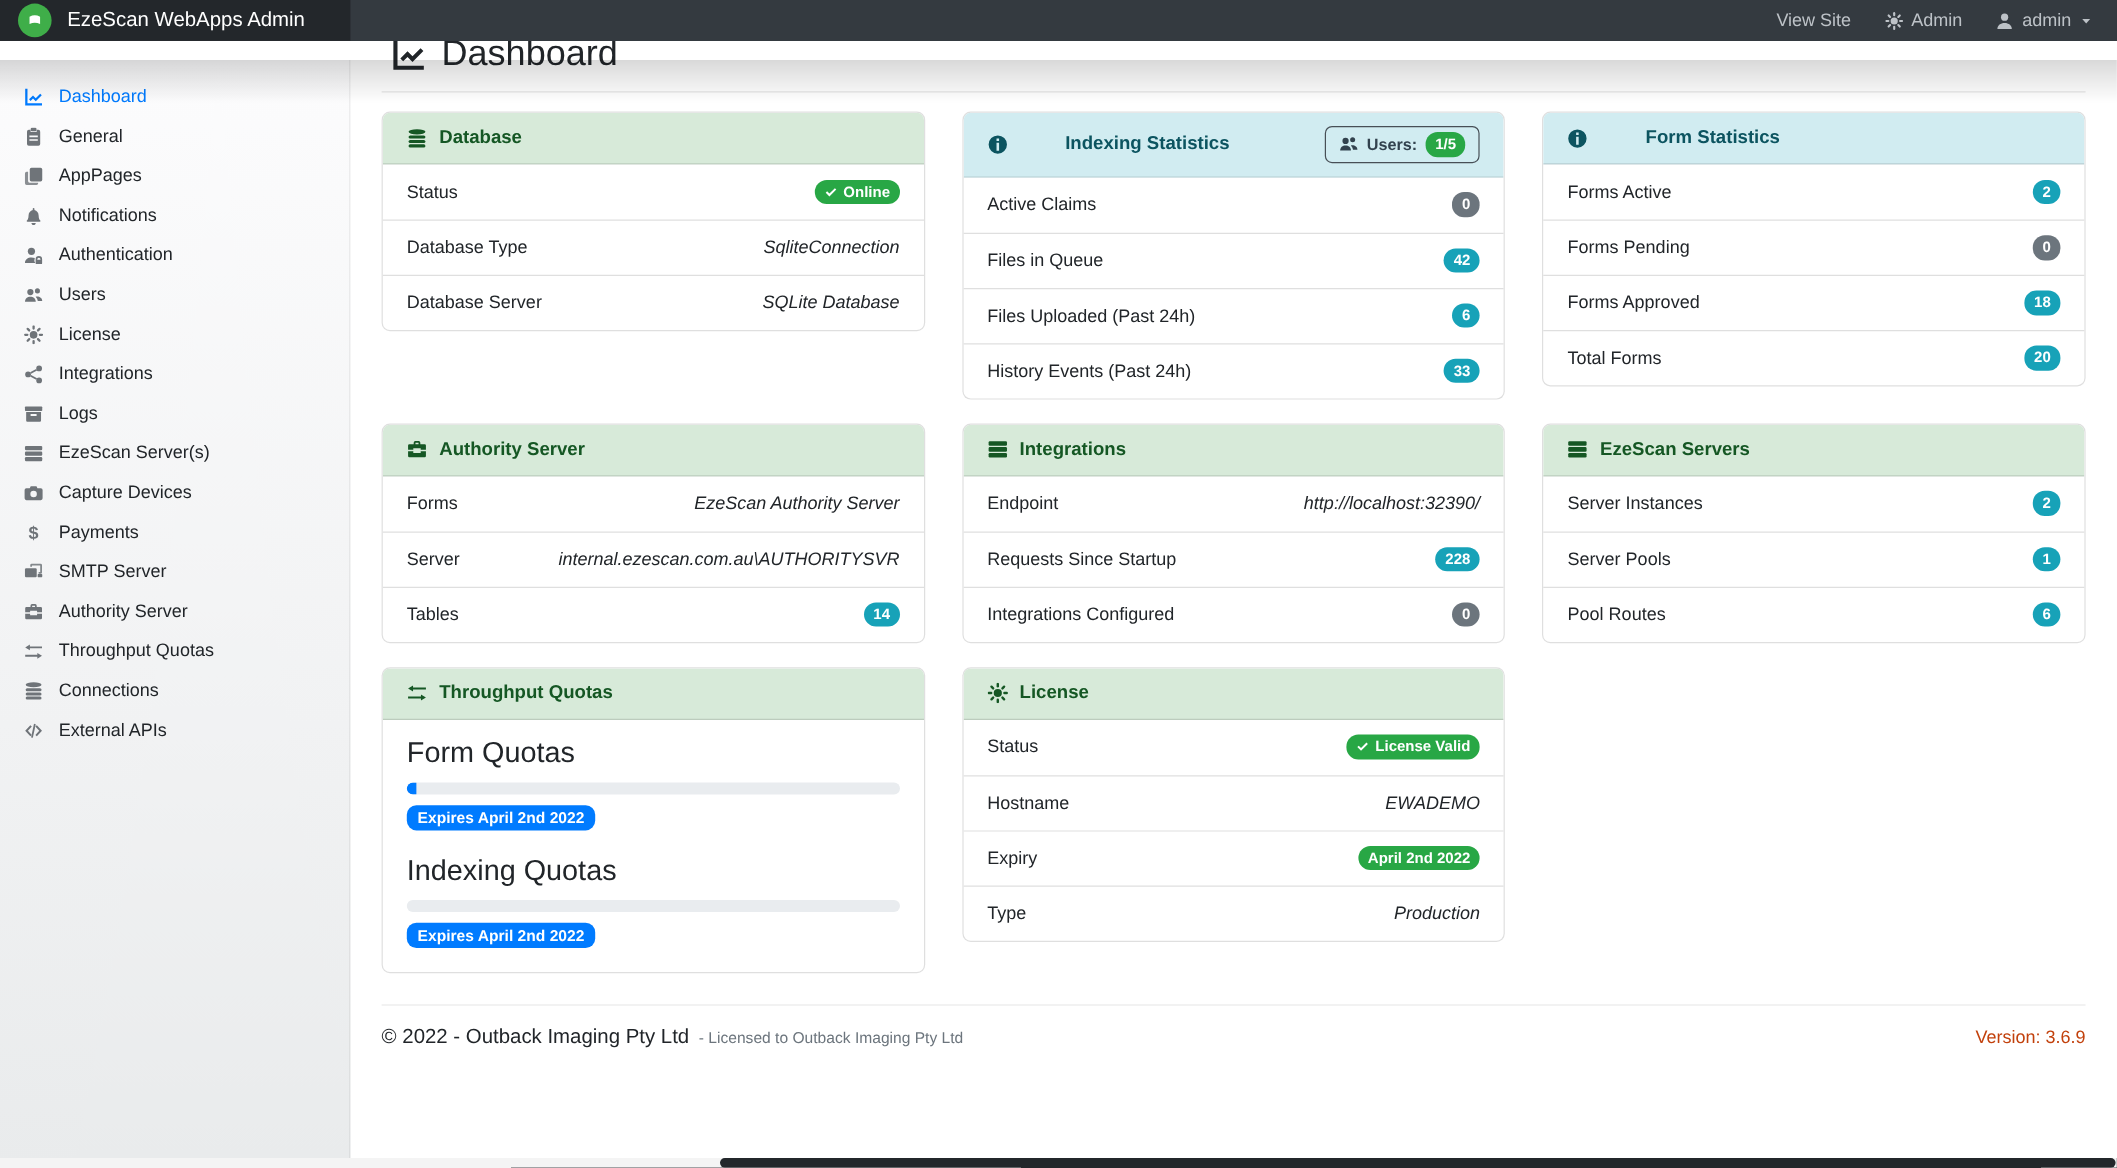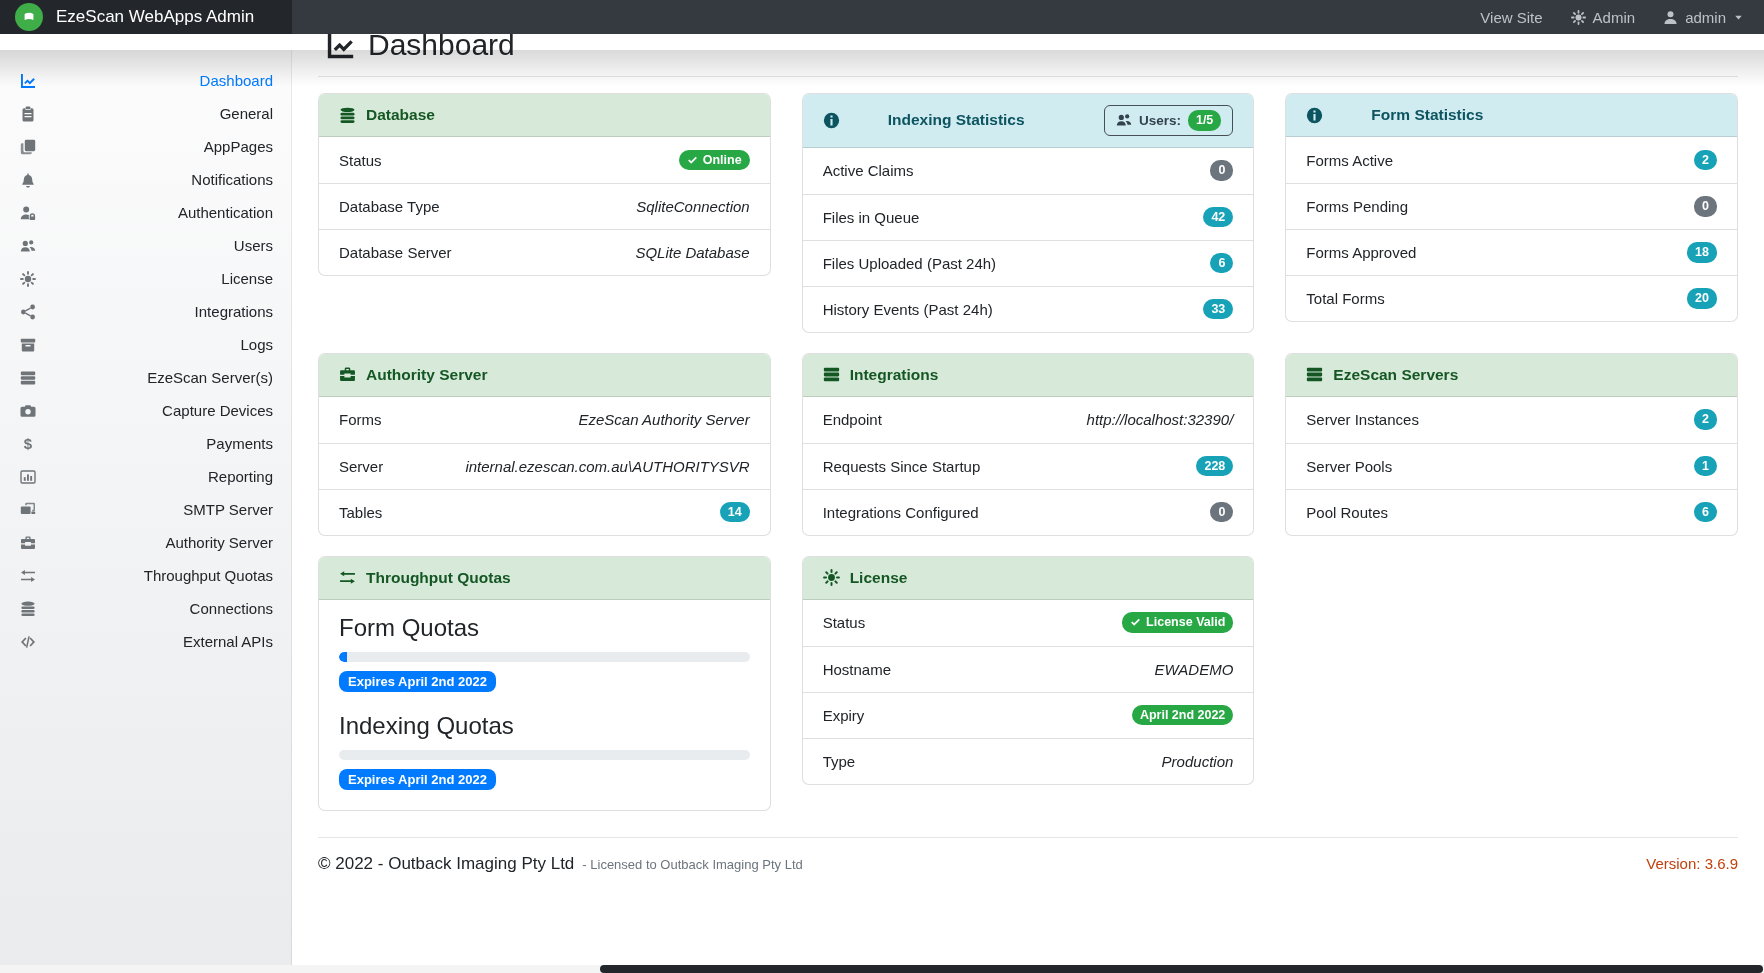--- a/index.html
+++ b/index.html
@@ -16,21 +16,21 @@
   .logo{ width:28px; height:28px; border-radius:50%; background:#3fae49; display:flex; align-items:center; justify-content:center; }
   .logo svg{ width:16px; height:16px; display:block; }
   .top-right{ margin-left:auto; display:flex; align-items:center; gap:28px; padding-right:20px; color:#bdc2c7; font-size:15px; }
   .top-link{ display:flex; align-items:center; gap:7px; cursor:pointer; }
   .top-link .ico svg{ width:15px; height:15px; display:block; }
   .caret svg{ width:11px; height:11px; display:block; }
   
   .page-shadow{ position:fixed; top:50px; left:0; right:0; height:36px; background:linear-gradient(180deg, rgba(0,0,0,0.15), rgba(0,0,0,0)); pointer-events:none; z-index:20; }
   
   .sidebar{ position:fixed; top:50px; left:0; bottom:0; width:292px; background:linear-gradient(180deg,#fcfcfd 0%, #f1f2f3 60%, #e9ebec 100%); border-right:1px solid rgba(0,0,0,0.07); z-index:10; padding-top:14px; overflow:hidden; }
-  .side-item{ display:flex; align-items:center; gap:11px; padding:8px 18px; font-size:15px; color:#212529; cursor:pointer; text-decoration:none;justify-content:space-between; }
+  .side-item{ display:flex; align-items:center; gap:11px; padding:8px 18px; font-size:15px; color:#212529; cursor:pointer; text-decoration:none; }
   .side-item .ico{ width:20px; display:flex; justify-content:center; color:#6f7479; }
   .side-item .ico svg{ width:16px; height:16px; display:block; }
   .side-item.active{ color:#007bff; }
   .side-item.active .ico{ color:#007bff; }
   
   .main{ margin-left:292px; padding:20px 26px 0 26px; position:relative; z-index:1; }
   .page-title{ display:flex; align-items:center; gap:13px; font-size:30px; color:#212529; margin:8px 0 14px 8px; font-weight:400; }
   .page-title .ico svg{ width:29px; height:29px; display:block; }
   hr.rule{ border:none; border-top:1px solid rgba(0,0,0,0.1); }
   .grid{ display:grid; grid-template-columns:repeat(3, 1fr); gap:20px 31px; align-items:start; margin-top:16px; }
@@ -246,31 +246,20 @@
       <span class="ico">
         <svg viewBox="0 0 16 16" fill="currentColor">
           <text x="8" y="13" text-anchor="middle" font-size="15" font-weight="bold" font-family="inherit" fill="currentColor">$</text>
         </svg>
       </span>
       <span>Payments</span>
     </a>
     <a class="side-item">
       <span class="ico">
         <svg viewBox="0 0 16 16" fill="currentColor">
-          <rect x="1" y="2" width="14" height="12" rx="1.2" fill="none" stroke="currentColor" stroke-width="1.4"></rect>
-          <rect x="3.8" y="8.2" width="1.9" height="3.6"></rect>
-          <rect x="7" y="5.4" width="1.9" height="6.4"></rect>
-          <rect x="10.2" y="7" width="1.9" height="4.8"></rect>
-        </svg>
-      </span>
-      <span>Reporting</span>
-    </a>
-    <a class="side-item">
-      <span class="ico">
-        <svg viewBox="0 0 16 16" fill="currentColor">
           <path d="M5.2 3.2V2A1.2 1.2 0 0 1 6.4.8h7.4A1.2 1.2 0 0 1 15 2v6a1.2 1.2 0 0 1-1.2 1.2h-1.6V7.7h1.3V2.3H6.7v.9z" opacity=".85"></path>
           <rect x="0.8" y="4.6" width="9.8" height="7.4" rx="1"></rect>
           <rect x="11.4" y="9.4" width="3.8" height="2.6" rx="0.5"></rect>
         </svg>
       </span>
       <span>SMTP Server</span>
     </a>
     <a class="side-item">
       <span class="ico">
         <svg viewBox="0 0 16 16" fill="currentColor">

